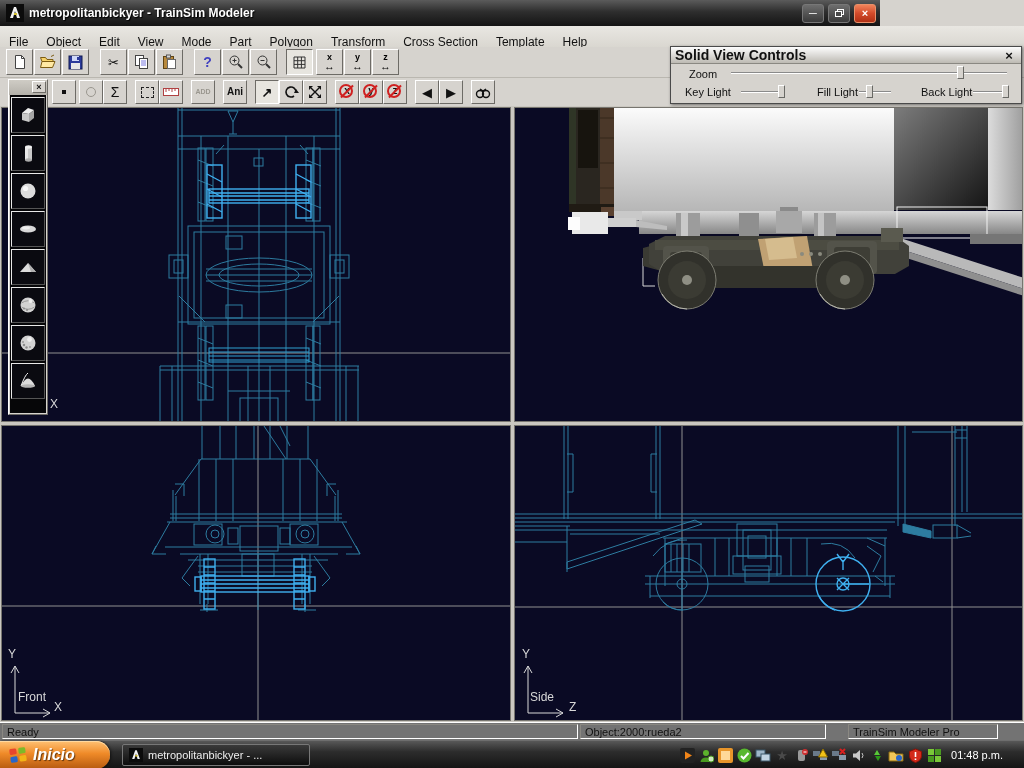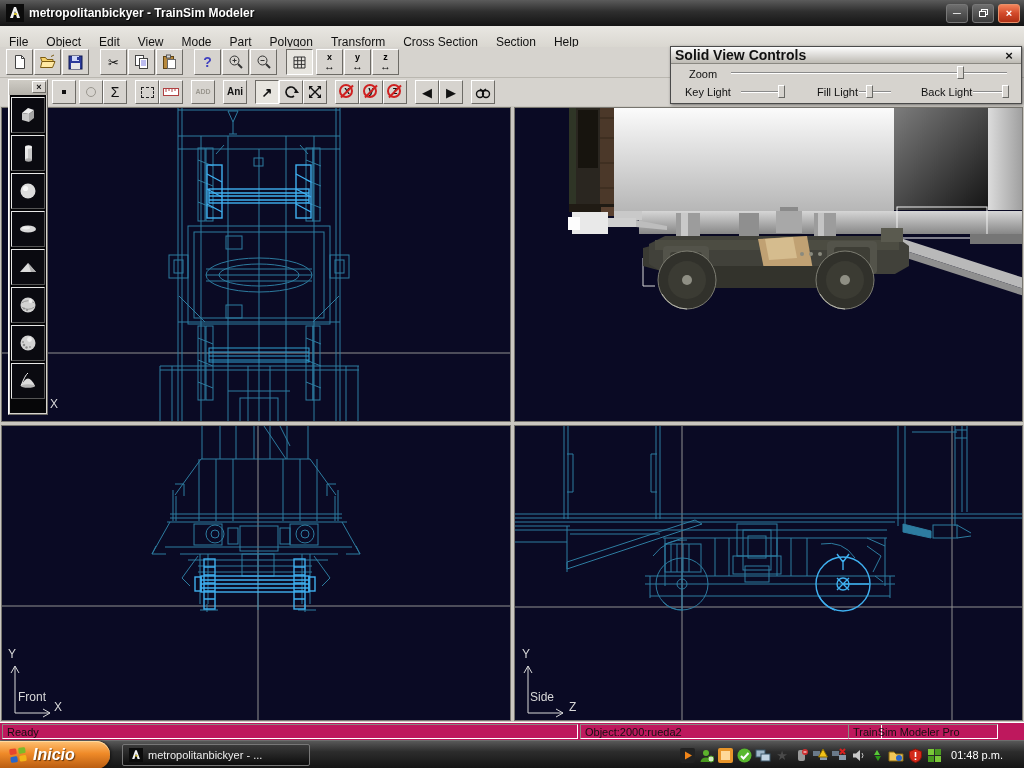--- a/index.html
+++ b/index.html
@@ -1,21 +1,21 @@
 <!DOCTYPE html>
 <html><head>
 <meta charset="utf-8">
 <style>
   * { margin:0; padding:0; box-sizing:border-box; }
   html,body { width:1024px; height:768px; overflow:hidden; background:#000; }
   body { font-family:"Liberation Sans", sans-serif; font-size:12px; -webkit-font-smoothing:none; }
   #screen { position:relative; width:1024px; height:768px; background:#d6d3ce; }
 
   
-  #titlebar { position:absolute; left:0; top:0; width:1024px; height:26px;
+  #titlebar { position:absolute; left:0; top:0; width:880px; height:26px;
     background:linear-gradient(#5b5b5b,#2e2e2e 45%,#141414); display:flex; align-items:center; padding:0 4px; }
   #titlebar .appicon { width:18px; height:18px; margin:0 5px 0 2px; flex:0 0 auto; }
   #titlebar .ttext { color:#fff; font-weight:bold; font-size:12px; text-shadow:1px 1px 1px #000; flex:1 1 auto; }
   .wbtn { width:22px; height:19px; margin-left:4px; border-radius:3px; display:flex; align-items:center; justify-content:center;
     color:#fff; font-size:11px; font-weight:bold; border:1px solid #777; }
   .wbtn.min,.wbtn.max { background:linear-gradient(#6e6e6e,#3a3a3a); }
   .wbtn.close { background:linear-gradient(#f2835a,#d24a2a 50%,#b03014); border-color:#e8906a; }
   .restore-glyph { width:9px; height:8px; position:relative; }
   .restore-glyph i { position:absolute; border:1px solid #fff; width:7px; height:6px; display:block; }
   .restore-glyph i:first-child { left:2px; top:0; }
@@ -71,21 +71,21 @@
   #svc .svcclose { font-weight:bold; font-size:13px; color:#111; width:16px; text-align:center; }
   #svc .svcbody { position:relative; height:39px; }
   #svc .lbl { position:absolute; font-size:11px; color:#111; }
   .slider { position:absolute; height:13px; }
   .slider::before { content:''; position:absolute; left:0; right:0; top:6px; height:1px;
     background:#8a8a8a; border-bottom:1px solid #fff; }
   .thumb { position:absolute; top:0; width:7px; height:13px; background:#d6d3ce;
     border:1px solid; border-color:#fff #696965 #696965 #fff; }
 
   
-  #statusbar { position:absolute; left:0; top:722px; width:1024px; height:18px; background:#be185d; border-top:1px solid #fff; }
+  #statusbar { position:absolute; left:0; top:722px; width:1024px; height:18px; background:#737373; border-top:1px solid #fff; }
   .spanel { position:absolute; top:1px; height:15px; border:1px solid; border-color:#8a8882 #fff #fff #8a8882;
     font-size:11px; color:#111; padding:1px 4px; overflow:hidden; white-space:nowrap; }
 
   
   #taskbar { position:absolute; left:0; top:740px; width:1024px; height:28px;
     background:linear-gradient(#585858,#2c2c2c 40%,#151515); border-top:1px solid #6e6e6e; }
   #startbtn { position:absolute; left:0; top:0; width:110px; height:28px; border-radius:0 14px 14px 0;
     background:linear-gradient(#ffc173,#ef8a28 45%,#b65a10); box-shadow:inset 0 1px 0 #ffd9a0, 1px 0 3px rgba(0,0,0,.6);
     display:flex; align-items:center; padding-left:8px; }
   #startbtn .slogo { width:20px; height:20px; margin-right:5px; }
@@ -132,21 +132,21 @@
   <div id="menubar">
     <span>File</span>
     <span>Object</span>
     <span>Edit</span>
     <span>View</span>
     <span>Mode</span>
     <span>Part</span>
     <span>Polygon</span>
     <span>Transform</span>
     <span>Cross Section</span>
-    <span>Section</span>
+    <span>Template</span>
     <span>Help</span>
   </div>
 
   <div id="tb1">
     <span class="tbtn" style="left:6px;top:2px">
         <svg width="16" height="16">
           <path d="M3.5 1.5h6l3 3v10h-9z" fill="#fff" stroke="#444"></path>
           <path d="M9.5 1.5v3h3" fill="none" stroke="#444"></path>
         </svg>
       </span>
@@ -619,21 +619,21 @@
       </div>
       <span class="lbl" style="left:250px;top:22px">Back Light</span>
       <div class="slider" style="left:302px;top:21px;width:34px">
         <span class="thumb" style="left: calc(95% - 3px);"></span>
       </div>
     </div>
   </div>
 
   <div id="statusbar">
     <span class="spanel" style="left:2px;width:576px">Ready</span>
-    <span class="spanel" style="left:580px;width:302px">Object:2000:rueda2</span>
+    <span class="spanel" style="left:580px;width:246px">Object:2000:rueda2</span>
     <span class="spanel" style="left:848px;width:150px">TrainSim Modeler Pro</span>
   </div>
 
   <div id="taskbar">
     <div id="startbtn">
       <span class="slogo">
         <svg width="20" height="20" viewBox="0 0 20 20">
             <g transform="rotate(-8 10 10)">
               <rect x="2" y="3" width="7" height="6" rx="1.5" fill="#e8452c"></rect>
               <rect x="11" y="3" width="7" height="6" rx="1.5" fill="#7dba28"></rect>

